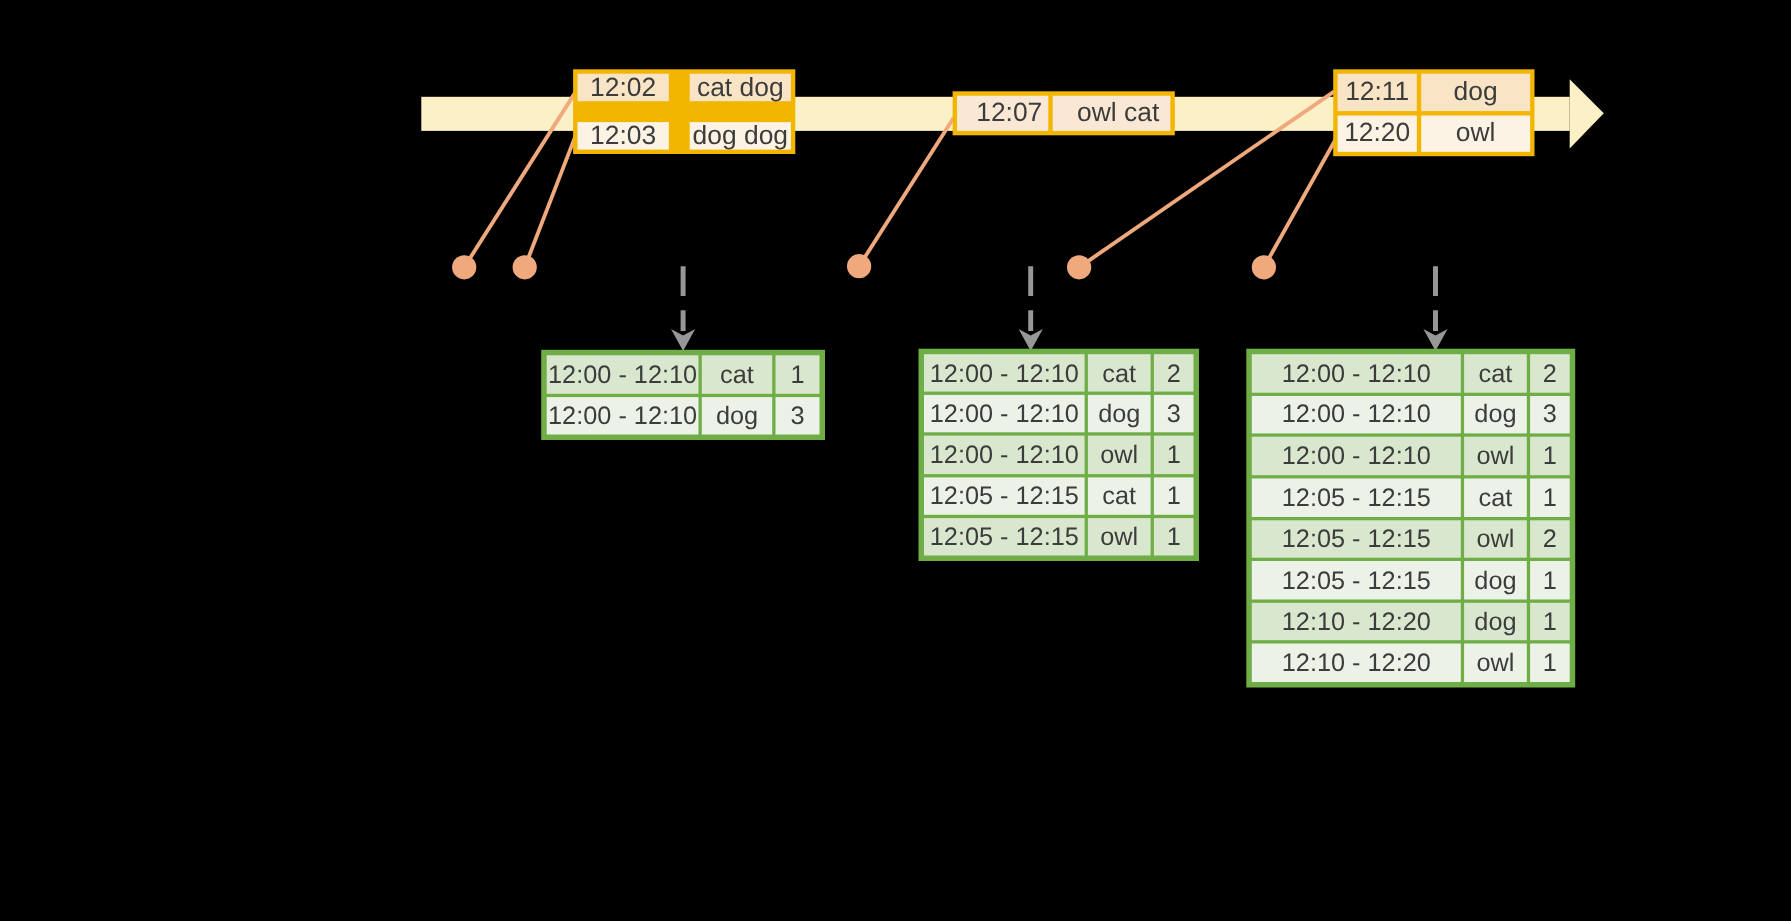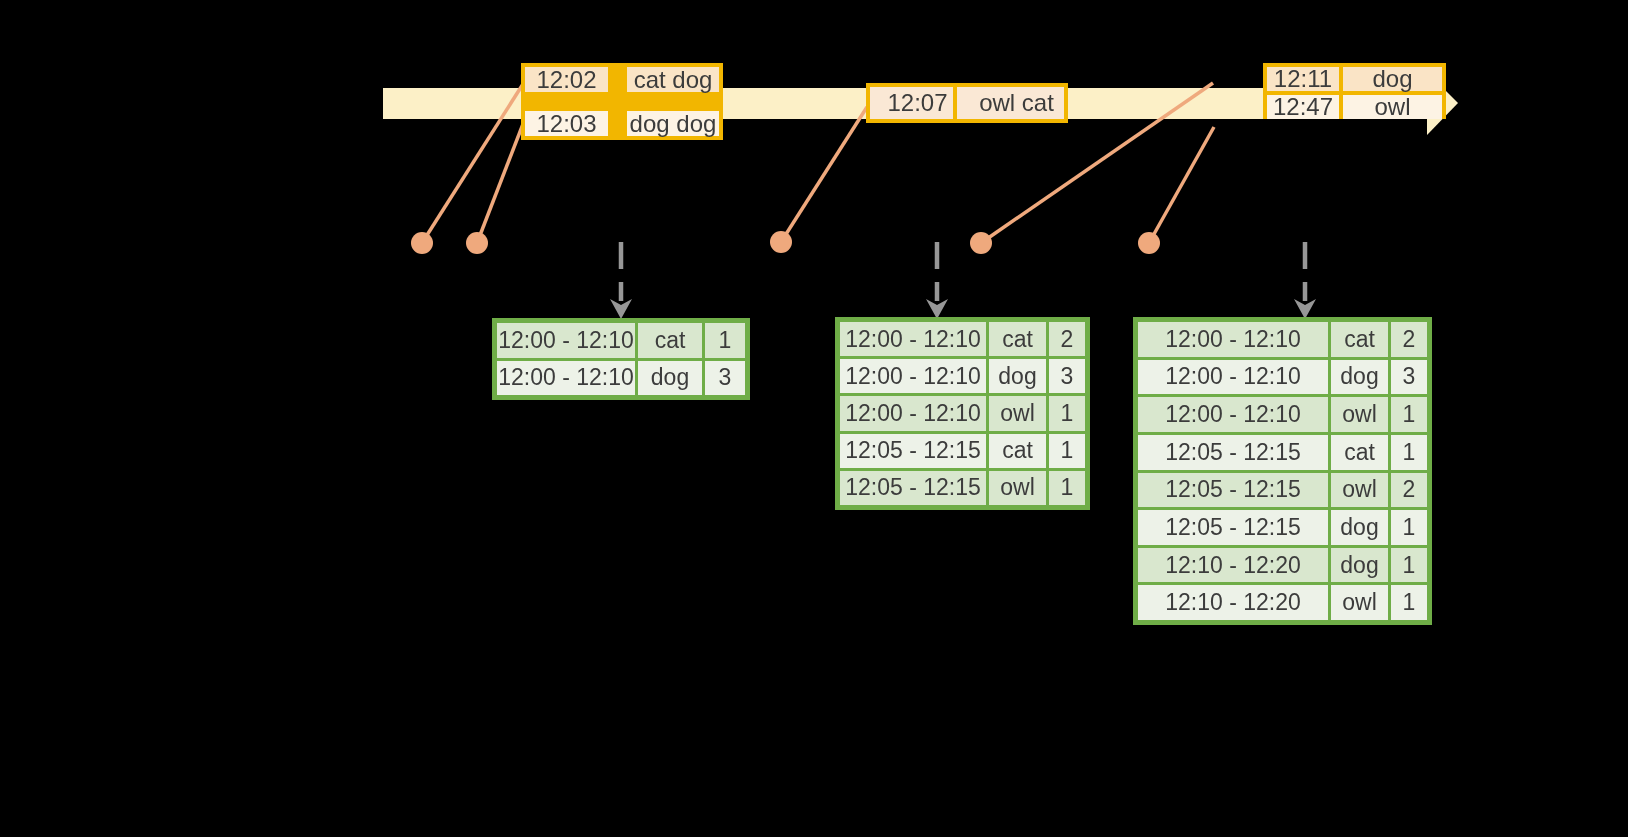--- a/index.html
+++ b/index.html
@@ -80,24 +80,24 @@
       <div class="cell col1 even">cat dog</div>
       <div class="cell col0 odd">12:03</div>
       <div class="cell col1 odd">dog dog</div>
     </div>
 
   <div class="dtable etable" id="event-table-2" style="left:866px;top:83px;width:202px;height:40px;grid-template-columns:83px 1fr;">
       <div class="cell col0 even">12:07</div>
       <div class="cell col1 even">owl cat</div>
     </div>
 
-  <div class="dtable etable" id="event-table-3" style="left:1263px;top:63px;width:183px;height:56px;grid-template-columns:72px 1fr;">
+  <div class="dtable etable" id="event-table-3" style="left:1212px;top:63px;width:183px;height:79px;grid-template-columns:72px 1fr;">
       <div class="cell col0 even">12:11</div>
       <div class="cell col1 even">dog</div>
-      <div class="cell col0 odd">12:47</div>
+      <div class="cell col0 odd">12:20</div>
       <div class="cell col1 odd">owl</div>
     </div>
 
   <div class="dtable gtable" id="result-table-1" style="left:492px;top:318px;width:258px;height:82px;grid-template-columns:138px 64px 1fr;">
       <div class="cell col0 even">12:00 - 12:10</div>
       <div class="cell col1 even">cat</div>
       <div class="cell col2 even">1</div>
       <div class="cell col0 odd">12:00 - 12:10</div>
       <div class="cell col1 odd">dog</div>
       <div class="cell col2 odd">3</div>

